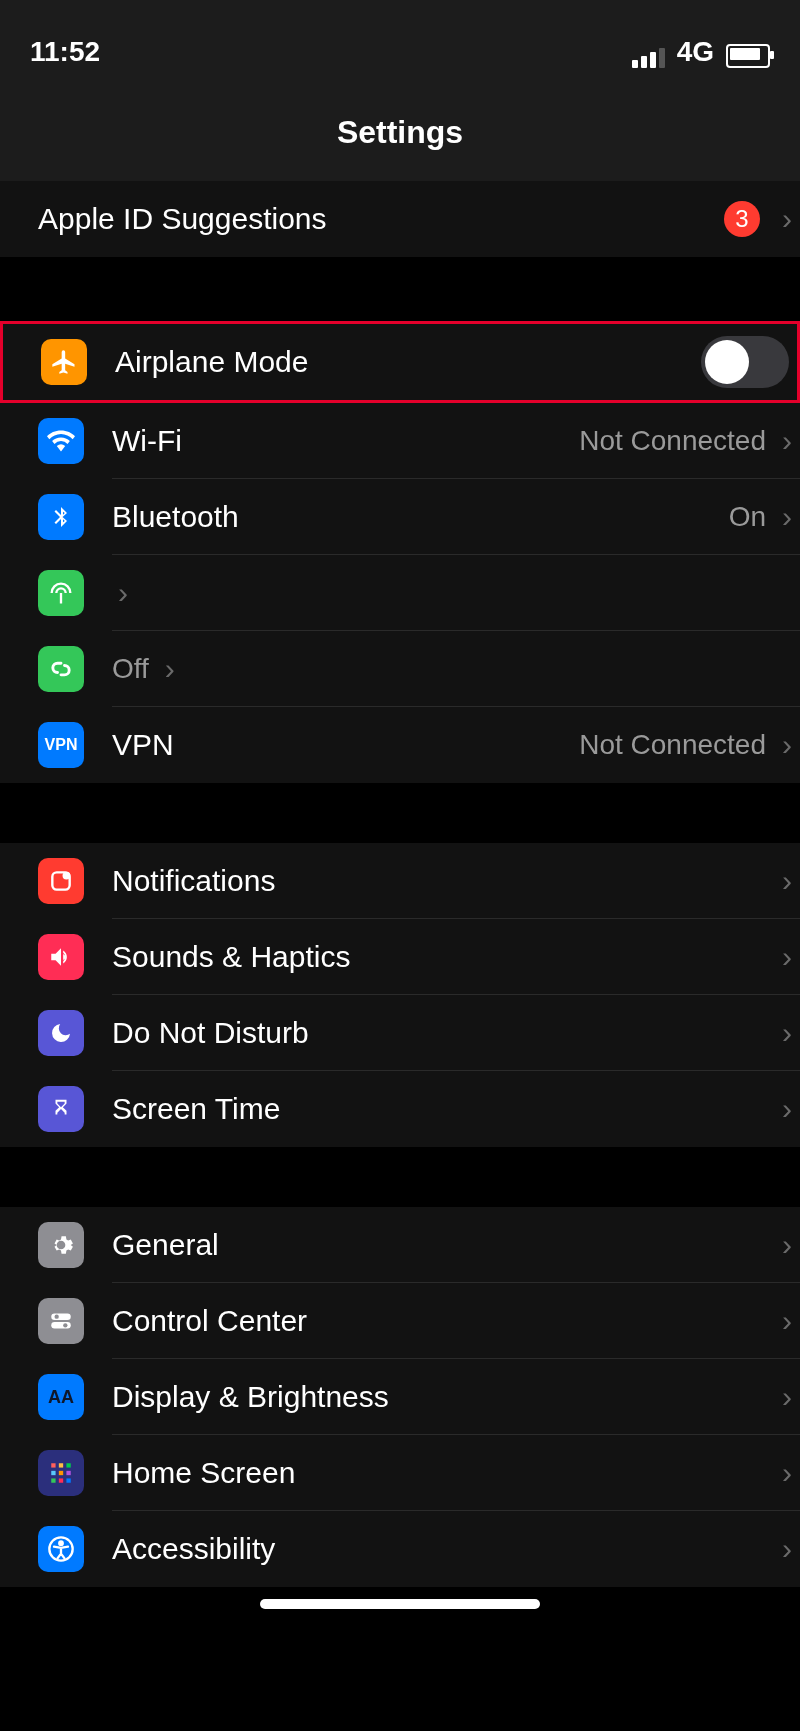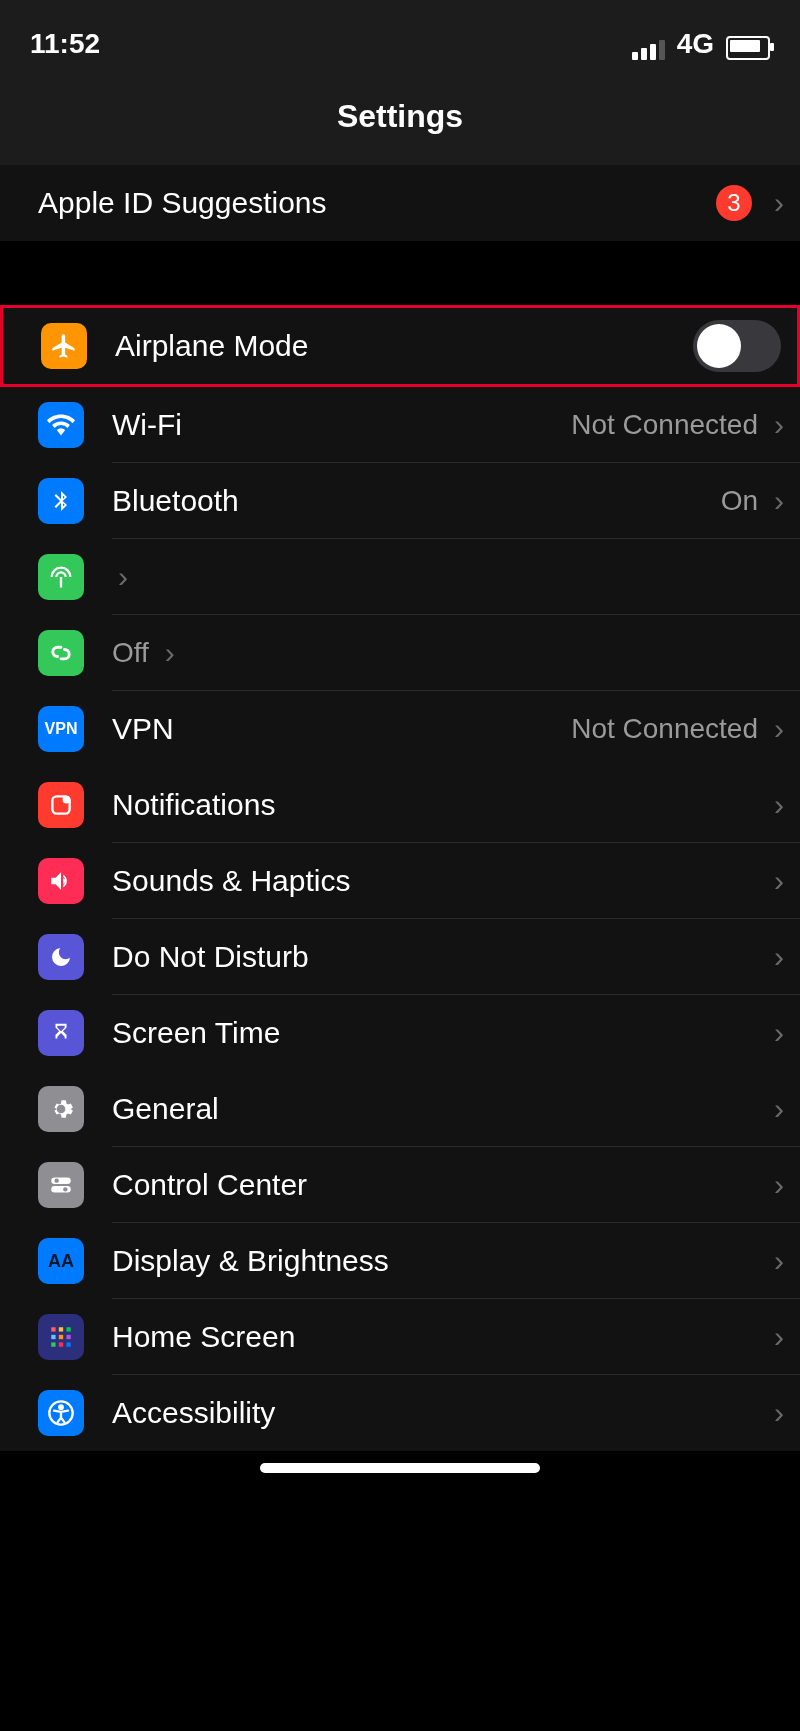--- a/index.html
+++ b/index.html
@@ -1,20 +1,20 @@
 <!DOCTYPE html>
 <html><head>
 <meta charset="utf-8">
 <style>
   html,body{margin:0;padding:0;background:#000;font-family:-apple-system,Helvetica,Arial,sans-serif;color:#fff;width:800px}
-  .statusbar{height:80px;background:#1c1c1c;display:flex;align-items:center;justify-content:space-between;padding:4px 30px;font-size:28px;font-weight:600}
+  .statusbar{height:80px;background:#1c1c1c;display:flex;align-items:center;justify-content:space-between;padding:12px 30px;font-size:28px;font-weight:600}
   .sb-right{display:flex;align-items:flex-end;gap:12px}
   .header{background:#1c1c1c;text-align:center;font-size:32px;font-weight:600;padding:10px 16px 30px}
-  .group{background:#121212;}
-  .row{display:flex;align-items:center;height:76px;padding:0 16px 0 38px;position:relative}
+  .group{background:#121212;margin-bottom:60px}
+  .row{display:flex;align-items:center;height:76px;padding:0 8px 0 38px;position:relative}
   .row.hl{border:3px solid #e4002b;height:76px}
   .row .sep{position:absolute;left:112px;right:0;bottom:0;height:1px;background:#2a2a2a}
   .row:last-child .sep{display:none}
   .icon{width:46px;height:46px;border-radius:10px;display:flex;align-items:center;justify-content:center;margin-right:28px;flex:0 0 46px}
   .label{flex:1;font-size:30px}
   .value{font-size:28px;color:#9a9a9a;margin-right:10px}
   .chevron{color:#6a6a6a;font-size:30px;margin-left:6px}
   .badge{background:#ff3b30;color:#fff;border-radius:50%;width:36px;height:36px;display:flex;align-items:center;justify-content:center;font-size:24px;margin-right:16px}
   .toggle{width:88px;height:52px;border-radius:26px;background:#39393d;position:relative}
   .toggle .knob{position:absolute;top:4px;left:4px;width:44px;height:44px;border-radius:50%;background:#fff}

